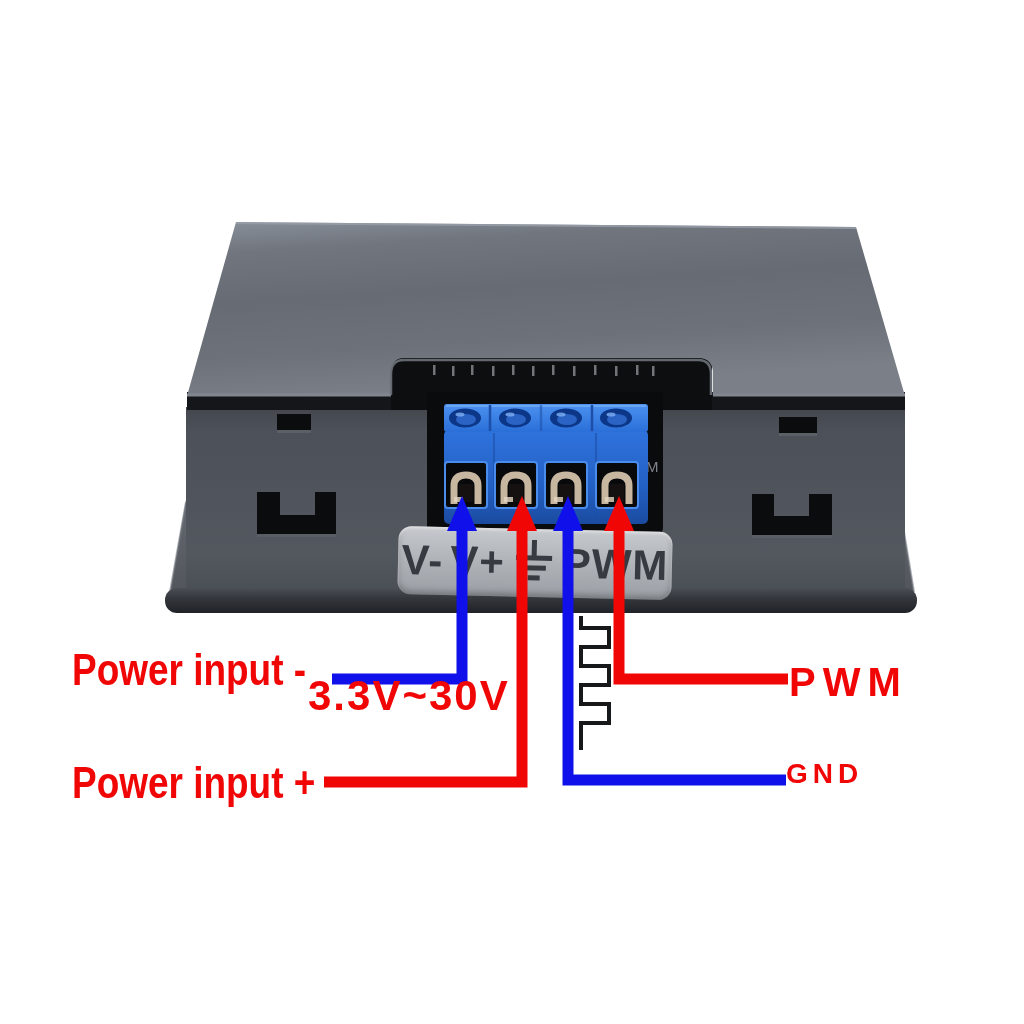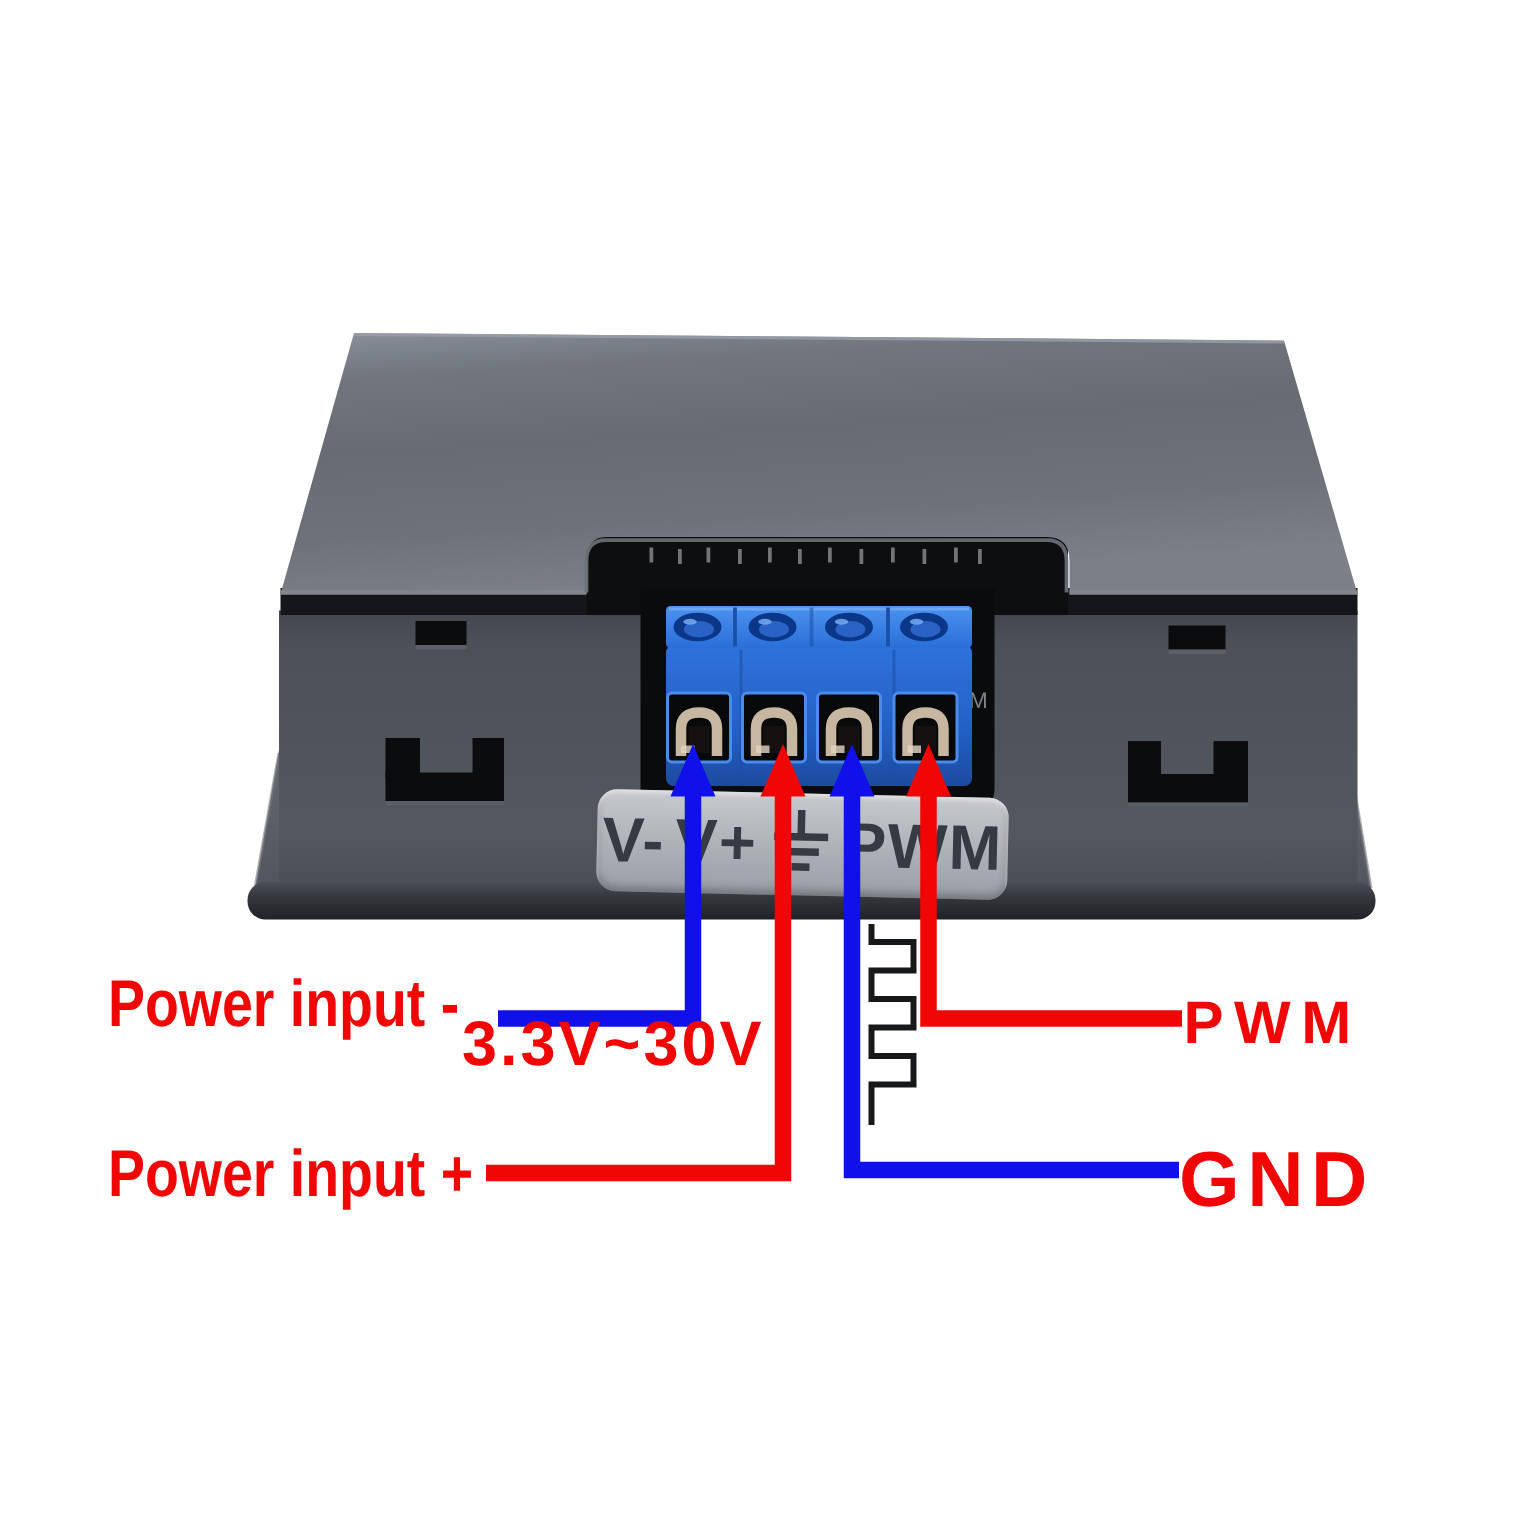--- a/index.html
+++ b/index.html
@@ -27,21 +27,21 @@
   
   .ann {
     position:absolute; z-index:4; color:#f10606; font-weight:bold;
     white-space:nowrap; line-height:1.12;
   }
   .ann.squash { transform:scaleX(.84); transform-origin:left top; }
   #t-power-minus { left:72px;  top:645px; font-size:44px; letter-spacing:0px; }
   #t-voltage     { left:308px; top:672px; font-size:42px; letter-spacing:2px; }
   #t-power-plus  { left:72px;  top:758px; font-size:44px; letter-spacing:0px; }
   #t-pwm         { left:789px; top:660px; font-size:40px; letter-spacing:7px; }
-  #t-gnd         { left:786px; top:758px; font-size:52px; letter-spacing:5px; }
+  #t-gnd         { left:786px; top:758px; font-size:28px; letter-spacing:5px; }
 </style>
 </head>
 <body>
 
 <div class="scene">
 
   <svg id="device-layer" class="layer" viewBox="0 0 1024 1024">
     <defs>
       <linearGradient id="gLid" x1="0" y1="0" x2="0.25" y2="1">
         <stop offset="0%" stop-color="#8a909a"></stop>

